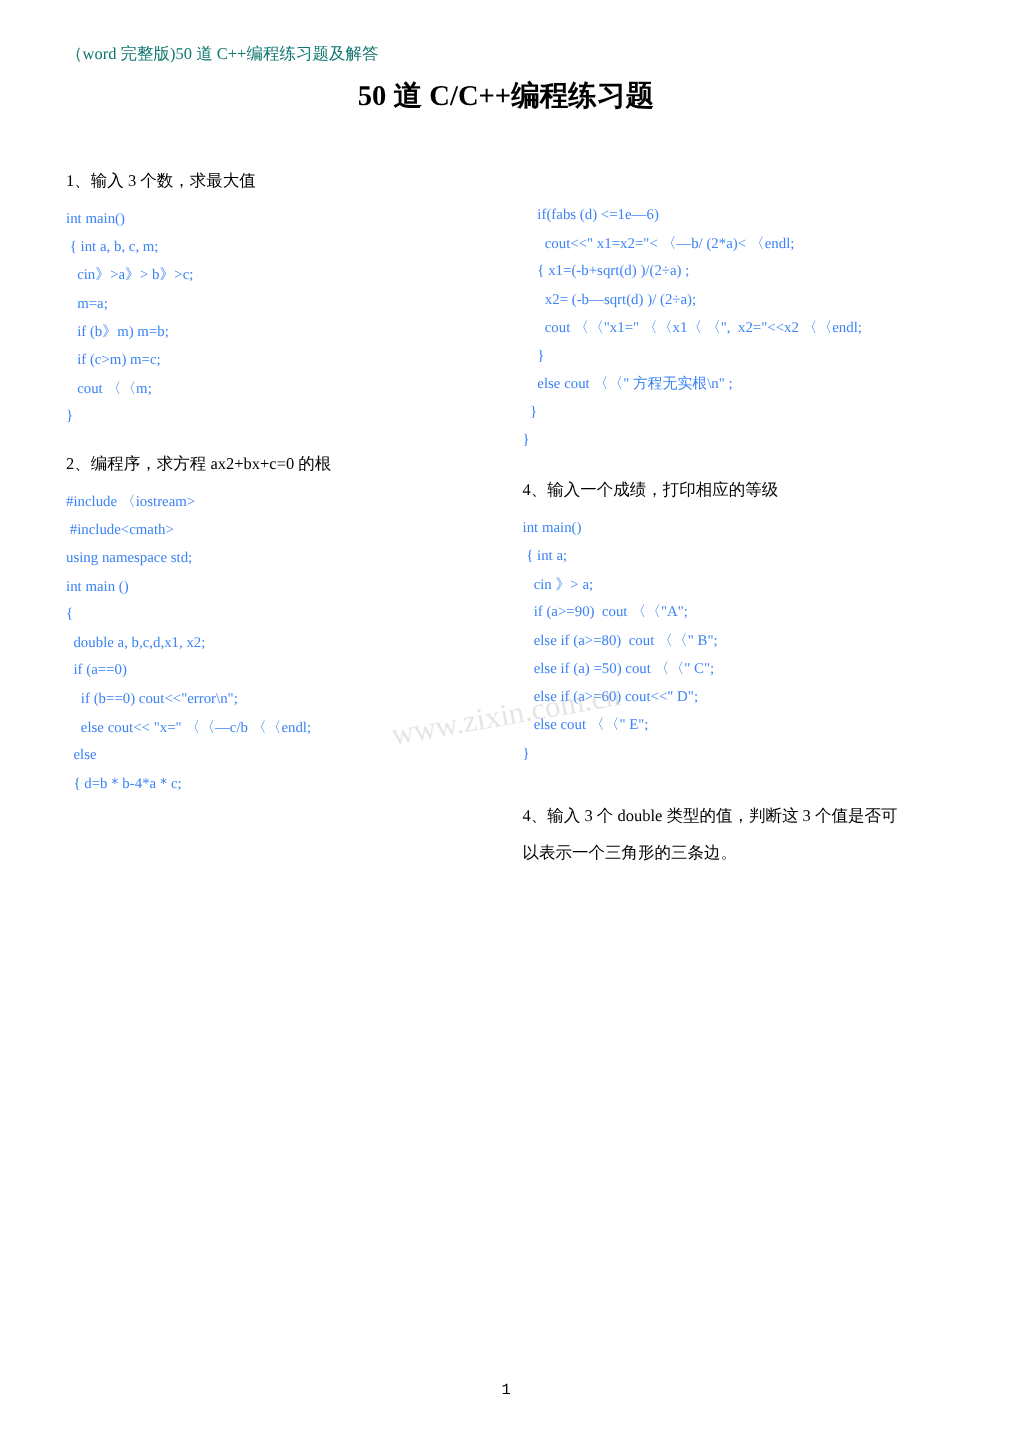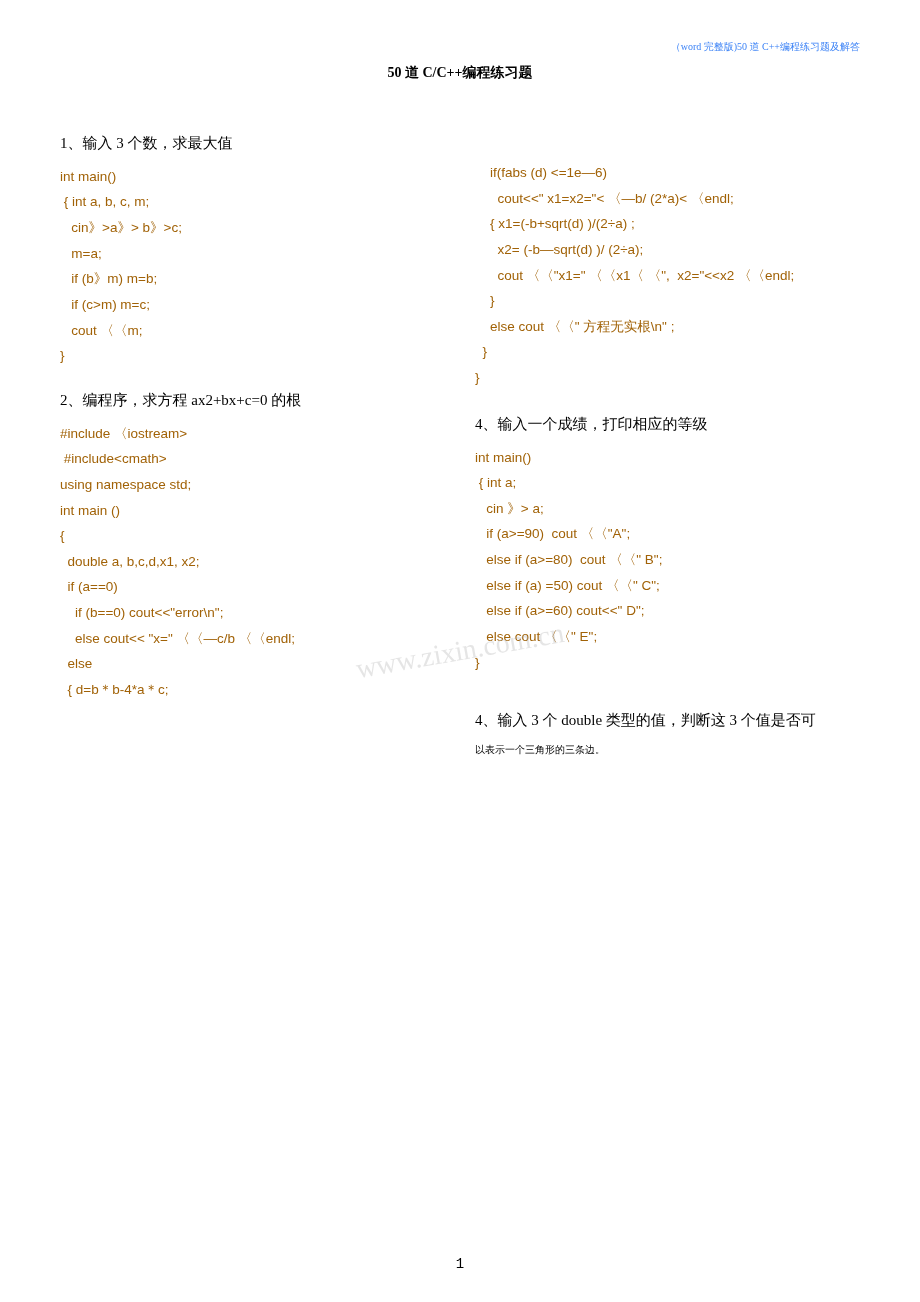--- a/index.html
+++ b/index.html
@@ -12,30 +12,30 @@
       background: #ffffff;
       font-family: "Courier New", Courier, monospace;
       color: #000000;
       width: 920px;
       min-height: 1302px;
       position: relative;
       padding: 40px 60px 60px 60px;
     }
 
     .page-header-right {
-      text-align: right;
-      font-size: 10px;
+      text-align: left;
+      font-size: 15px;
       font-family: "SimSun", "宋体", serif;
       margin-bottom: 10px;
-      color: #3b82f6;
+      color: #0f766e;
     }
 
     .page-title {
       text-align: center;
-      font-size: 14px;
+      font-size: 26px;
       font-weight: bold;
       font-family: "SimSun", "宋体", serif;
       margin-bottom: 30px;
       color: #000;
     }
 
     .watermark {
       position: absolute;
       top: 50%;
       left: 50%;
@@ -62,24 +62,24 @@
     .section-title {
       font-family: "SimSun", "宋体", serif;
       font-size: 15px;
       font-weight: normal;
       margin-top: 18px;
       margin-bottom: 6px;
       color: #000;
     }
 
     .code-block {
-      font-family: Liberation Sans, sans-serif;
+      font-family: Liberation Serif, serif;
       font-size: 13.5px;
       line-height: 1.9;
-      color: #a16207;
+      color: #3b82f6;
     }
 
     .code-line {
       display: block;
       white-space: pre;
     }
 
     .page-number {
       position: absolute;
       bottom: 30px;
@@ -170,21 +170,21 @@
       <span class="code-line">   else if (a) =50) cout 〈〈" C";</span>
       <span class="code-line">   else if (a&gt;=60) cout&lt;&lt;" D";</span>
       <span class="code-line">   else cout 〈〈" E";</span>
       <span class="code-line">}</span>
     </div>
 
     <div class="section-title" style="margin-top:32px;">
       4、输入 3 个 double 类型的值，判断这 3 个值是否可
     </div>
 
-    <div style="font-family:Liberation Serif, serif; font-size:10px; line-height:1.85;">
+    <div style="font-family:Liberation Serif, serif; font-size:15px; line-height:1.85;">
       以表示一个三角形的三条边。
     </div>
 
   </div>
 </div>
 
 <div class="page-number">
   <span>1</span>
 </div>
 

